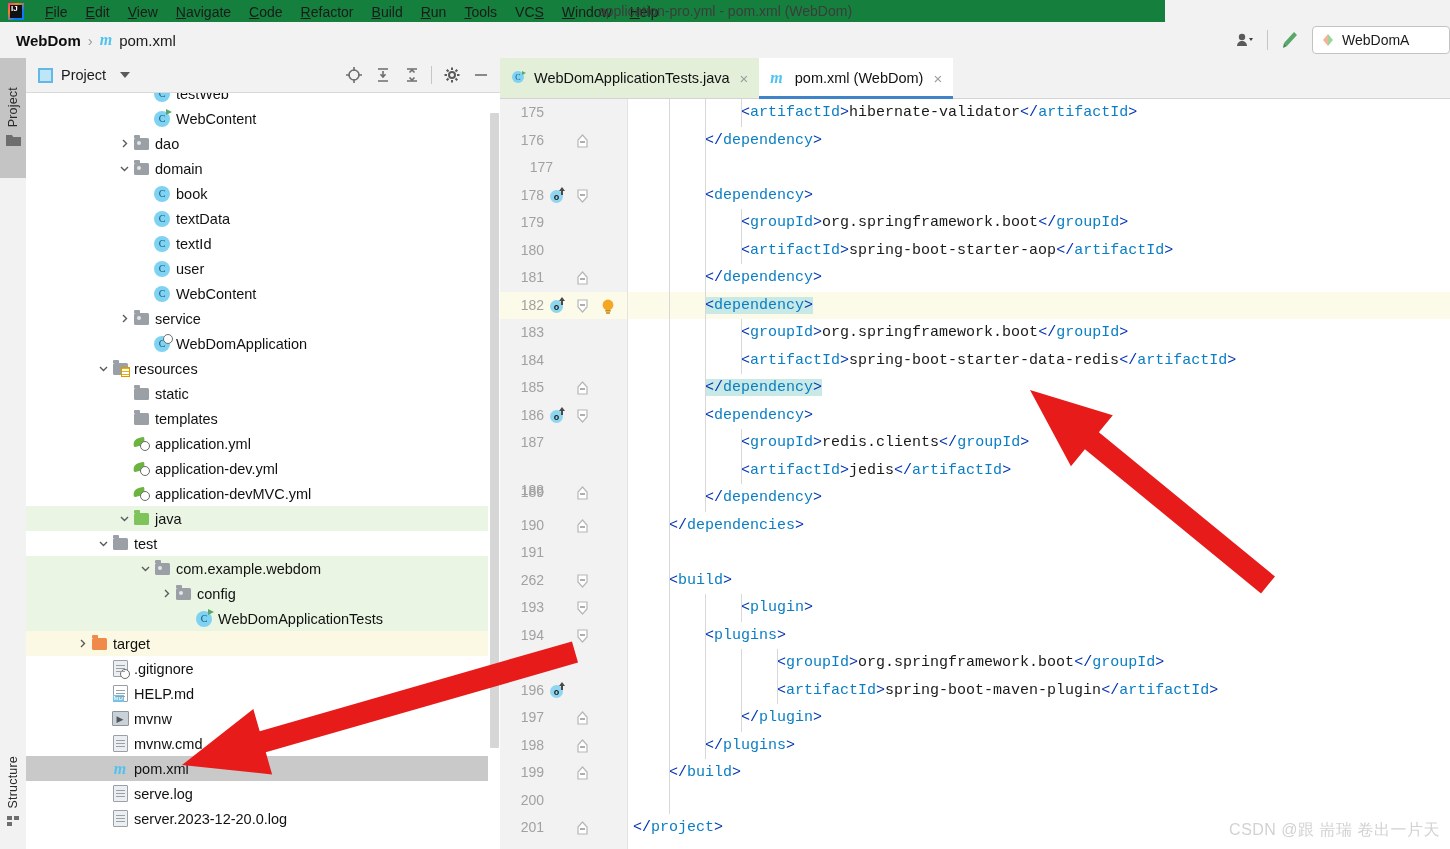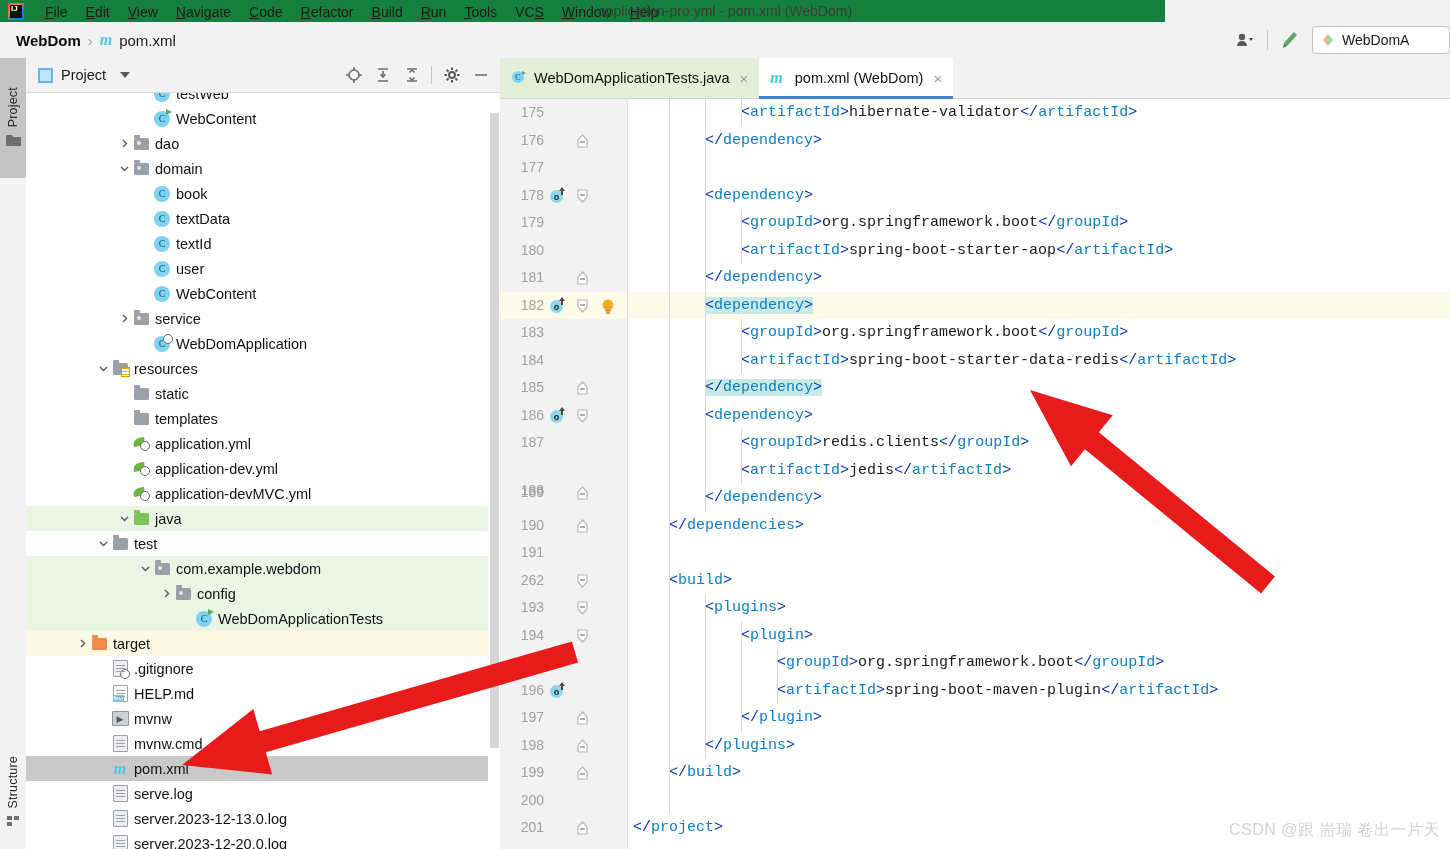--- a/index.html
+++ b/index.html
@@ -586,28 +586,20 @@
               <span class="file"></span>
             </span>
             <span class="tlabel">serve.log</span>
           </div>
           <div class="trow">
             <span class="tw" style="width: 69px;"></span>
             <span class="arrow"></span>
             <span class="ic">
               <span class="file"></span>
             </span>
-            <span class="tlabel">server.2023-12-13.0.log</span>
-          </div>
-          <div class="trow">
-            <span class="tw" style="width: 69px;"></span>
-            <span class="arrow"></span>
-            <span class="ic">
-              <span class="file"></span>
-            </span>
             <span class="tlabel">server.2023-12-20.0.log</span>
           </div>
         </div>
       <div class="tree-scroll">
         <div class="tree-thumb"></div>
       </div>
     </div>
   </div>
 
   <div class="editor">
@@ -636,21 +628,21 @@
             <div class="gutter-line" style="top: 0px;">
               <span class="lnum">175</span>
             </div>
             <div class="gutter-line" style="top: 27.5px;">
               <span class="lnum">176</span>
               <span class="gfold"><svg width="13" height="14" viewBox="0 0 13 14">
                   <path d="M6.5 1L11 6v7H2V6z" fill="#fff" stroke="#b6b6b6" stroke-width="1.2"></path>
                   <path d="M4 8h5" stroke="#7a7a7a" stroke-width="1.2"></path>
                 </svg></span>
             </div>
-            <div class="gutter-line" style="top: 55px;">
+            <div class="gutter-line" style="top: 55px; padding-left: 9px;">
               <span class="lnum">177</span>
             </div>
             <div class="gutter-line" style="top: 82.5px;">
               <span class="lnum">178</span>
               <span class="gmark"><svg width="19" height="19" viewBox="0 0 19 19">
                   <circle cx="8.5" cy="10.5" r="6.5" fill="#8ed5f0"></circle>
                   <text x="8.5" y="14" font-size="9" text-anchor="middle" fill="#1b1b1b" font-family="Liberation Sans, sans-serif" font-weight="bold">o</text>
                   <path d="M14 1 L17 5 L11 5 Z" fill="#4a4a4a"></path>
                   <rect x="13" y="4" width="2" height="5" fill="#4a4a4a"></rect>
                 </svg></span>
@@ -819,22 +811,22 @@
             <div class="cline"><span class="indent" style="left: 41.1px;"></span><span class="indent" style="left: 77.2px;"></span><span class="indent" style="left: 113.3px;"></span><span class="txt">            </span><span class="tg">&lt;</span><span class="tn">groupId</span><span class="tg">&gt;</span><span class="txt">org.springframework.boot</span><span class="tg">&lt;/</span><span class="tn">groupId</span><span class="tg">&gt;</span></div>
             <div class="cline"><span class="indent" style="left: 41.1px;"></span><span class="indent" style="left: 77.2px;"></span><span class="indent" style="left: 113.3px;"></span><span class="txt">            </span><span class="tg">&lt;</span><span class="tn">artifactId</span><span class="tg">&gt;</span><span class="txt">spring-boot-starter-data-redis</span><span class="tg">&lt;/</span><span class="tn">artifactId</span><span class="tg">&gt;</span></div>
             <div class="cline"><span class="indent" style="left: 41.1px;"></span><span class="indent" style="left: 77.2px;"></span><span class="txt">        </span><span class="tg selhl">&lt;/</span><span class="tn selhl">dependency</span><span class="tg selhl">&gt;</span></div>
             <div class="cline"><span class="indent" style="left: 41.1px;"></span><span class="indent" style="left: 77.2px;"></span><span class="txt">        </span><span class="tg">&lt;</span><span class="tn">dependency</span><span class="tg">&gt;</span></div>
             <div class="cline"><span class="indent" style="left: 41.1px;"></span><span class="indent" style="left: 77.2px;"></span><span class="indent" style="left: 113.3px;"></span><span class="txt">            </span><span class="tg">&lt;</span><span class="tn">groupId</span><span class="tg">&gt;</span><span class="txt">redis.clients</span><span class="tg">&lt;/</span><span class="tn">groupId</span><span class="tg">&gt;</span></div>
             <div class="cline"><span class="indent" style="left: 41.1px;"></span><span class="indent" style="left: 77.2px;"></span><span class="indent" style="left: 113.3px;"></span><span class="txt">            </span><span class="tg">&lt;</span><span class="tn">artifactId</span><span class="tg">&gt;</span><span class="txt">jedis</span><span class="tg">&lt;/</span><span class="tn">artifactId</span><span class="tg">&gt;</span></div>
             <div class="cline"><span class="indent" style="left: 41.1px;"></span><span class="indent" style="left: 77.2px;"></span><span class="txt">        </span><span class="tg">&lt;/</span><span class="tn">dependency</span><span class="tg">&gt;</span></div>
             <div class="cline"><span class="indent" style="left: 41.1px;"></span><span class="txt">    </span><span class="tg">&lt;/</span><span class="tn">dependencies</span><span class="tg">&gt;</span></div>
             <div class="cline"><span class="indent" style="left: 41.1px;"></span>&nbsp;</div>
             <div class="cline"><span class="indent" style="left: 41.1px;"></span><span class="txt">    </span><span class="tg">&lt;</span><span class="tn">build</span><span class="tg">&gt;</span></div>
+            <div class="cline"><span class="indent" style="left: 41.1px;"></span><span class="indent" style="left: 77.2px;"></span><span class="indent" style="left: 113.3px;"></span><span class="txt">            </span><span class="tg">&lt;</span><span class="tn">plugin</span><span class="tg">&gt;</span></div>
             <div class="cline"><span class="indent" style="left: 41.1px;"></span><span class="indent" style="left: 77.2px;"></span><span class="txt">        </span><span class="tg">&lt;</span><span class="tn">plugins</span><span class="tg">&gt;</span></div>
-            <div class="cline"><span class="indent" style="left: 41.1px;"></span><span class="indent" style="left: 77.2px;"></span><span class="indent" style="left: 113.3px;"></span><span class="txt">            </span><span class="tg">&lt;</span><span class="tn">plugin</span><span class="tg">&gt;</span></div>
             <div class="cline"><span class="indent" style="left: 41.1px;"></span><span class="indent" style="left: 77.2px;"></span><span class="indent" style="left: 113.3px;"></span><span class="indent" style="left: 149.4px;"></span><span class="txt">                </span><span class="tg">&lt;</span><span class="tn">groupId</span><span class="tg">&gt;</span><span class="txt">org.springframework.boot</span><span class="tg">&lt;/</span><span class="tn">groupId</span><span class="tg">&gt;</span></div>
             <div class="cline"><span class="indent" style="left: 41.1px;"></span><span class="indent" style="left: 77.2px;"></span><span class="indent" style="left: 113.3px;"></span><span class="indent" style="left: 149.4px;"></span><span class="txt">                </span><span class="tg">&lt;</span><span class="tn">artifactId</span><span class="tg">&gt;</span><span class="txt">spring-boot-maven-plugin</span><span class="tg">&lt;/</span><span class="tn">artifactId</span><span class="tg">&gt;</span></div>
             <div class="cline"><span class="indent" style="left: 41.1px;"></span><span class="indent" style="left: 77.2px;"></span><span class="indent" style="left: 113.3px;"></span><span class="txt">            </span><span class="tg">&lt;/</span><span class="tn">plugin</span><span class="tg">&gt;</span></div>
             <div class="cline"><span class="indent" style="left: 41.1px;"></span><span class="indent" style="left: 77.2px;"></span><span class="txt">        </span><span class="tg">&lt;/</span><span class="tn">plugins</span><span class="tg">&gt;</span></div>
             <div class="cline"><span class="indent" style="left: 41.1px;"></span><span class="txt">    </span><span class="tg">&lt;/</span><span class="tn">build</span><span class="tg">&gt;</span></div>
             <div class="cline"><span class="indent" style="left: 41.1px;"></span>&nbsp;</div>
             <div class="cline"><span class="txt"></span><span class="tg">&lt;/</span><span class="tn">project</span><span class="tg">&gt;</span></div>
           </div>
       </div>
     </div>

